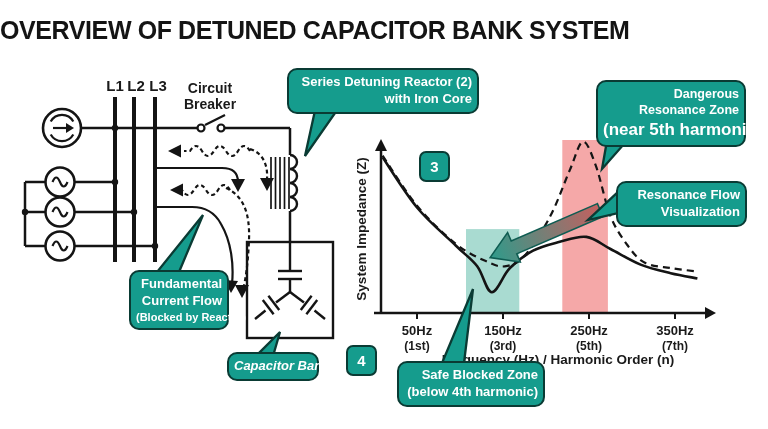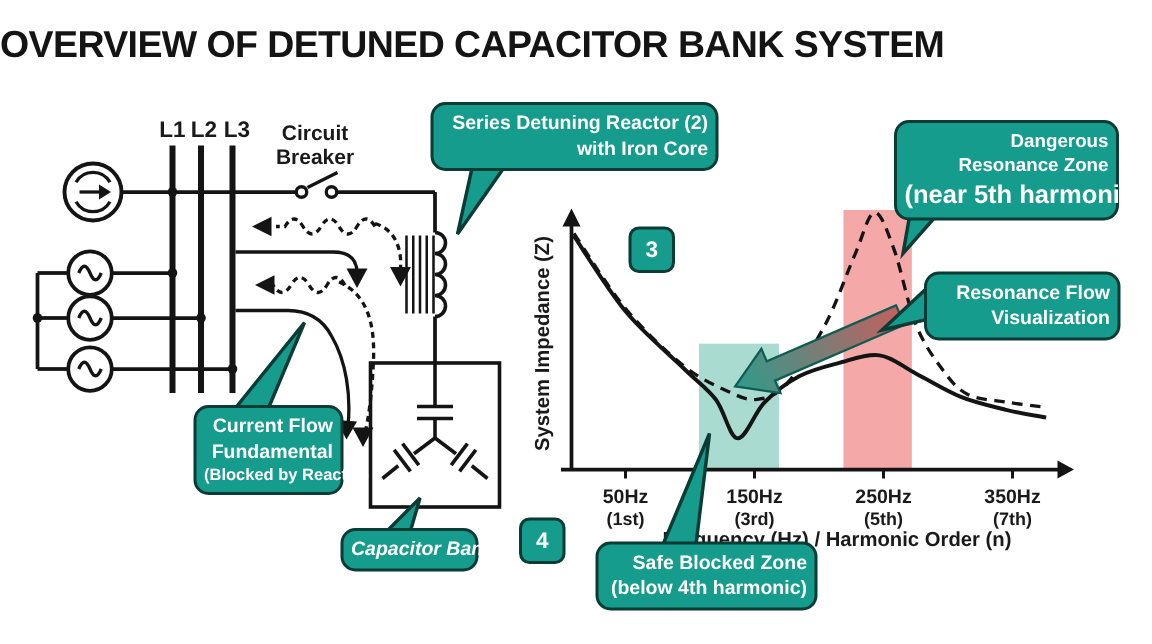--- a/index.html
+++ b/index.html
@@ -193,22 +193,22 @@
       <polygon points="442,363 464,363 473,289"></polygon>
     </g>
   </svg>
 
   <div class="callout" style="left:287px;top:68px;width:192px;">
     <div class="cl-line">Series Detuning Reactor (2)</div>
     <div class="cl-line">with Iron Core</div>
   </div>
 
   <div class="callout" style="left:129px;top:270px;width:100px;">
+    <div class="cl-line">Fundamental</div>
     <div class="cl-line">Current Flow</div>
-    <div class="cl-line">Fundamental</div>
     <div class="cl-small">(Blocked by Reactor)</div>
   </div>
 
   <div class="callout" style="left:227px;top:352px;width:92px;font-style:italic;">
     <div class="cl-line">Capacitor Bank</div>
   </div>
 
   <div class="callout" style="left:596px;top:80px;width:150px;">
     <div class="cl-line" style="font-size:12.5px">Dangerous</div>
     <div class="cl-line" style="font-size:12.5px">Resonance Zone</div>

